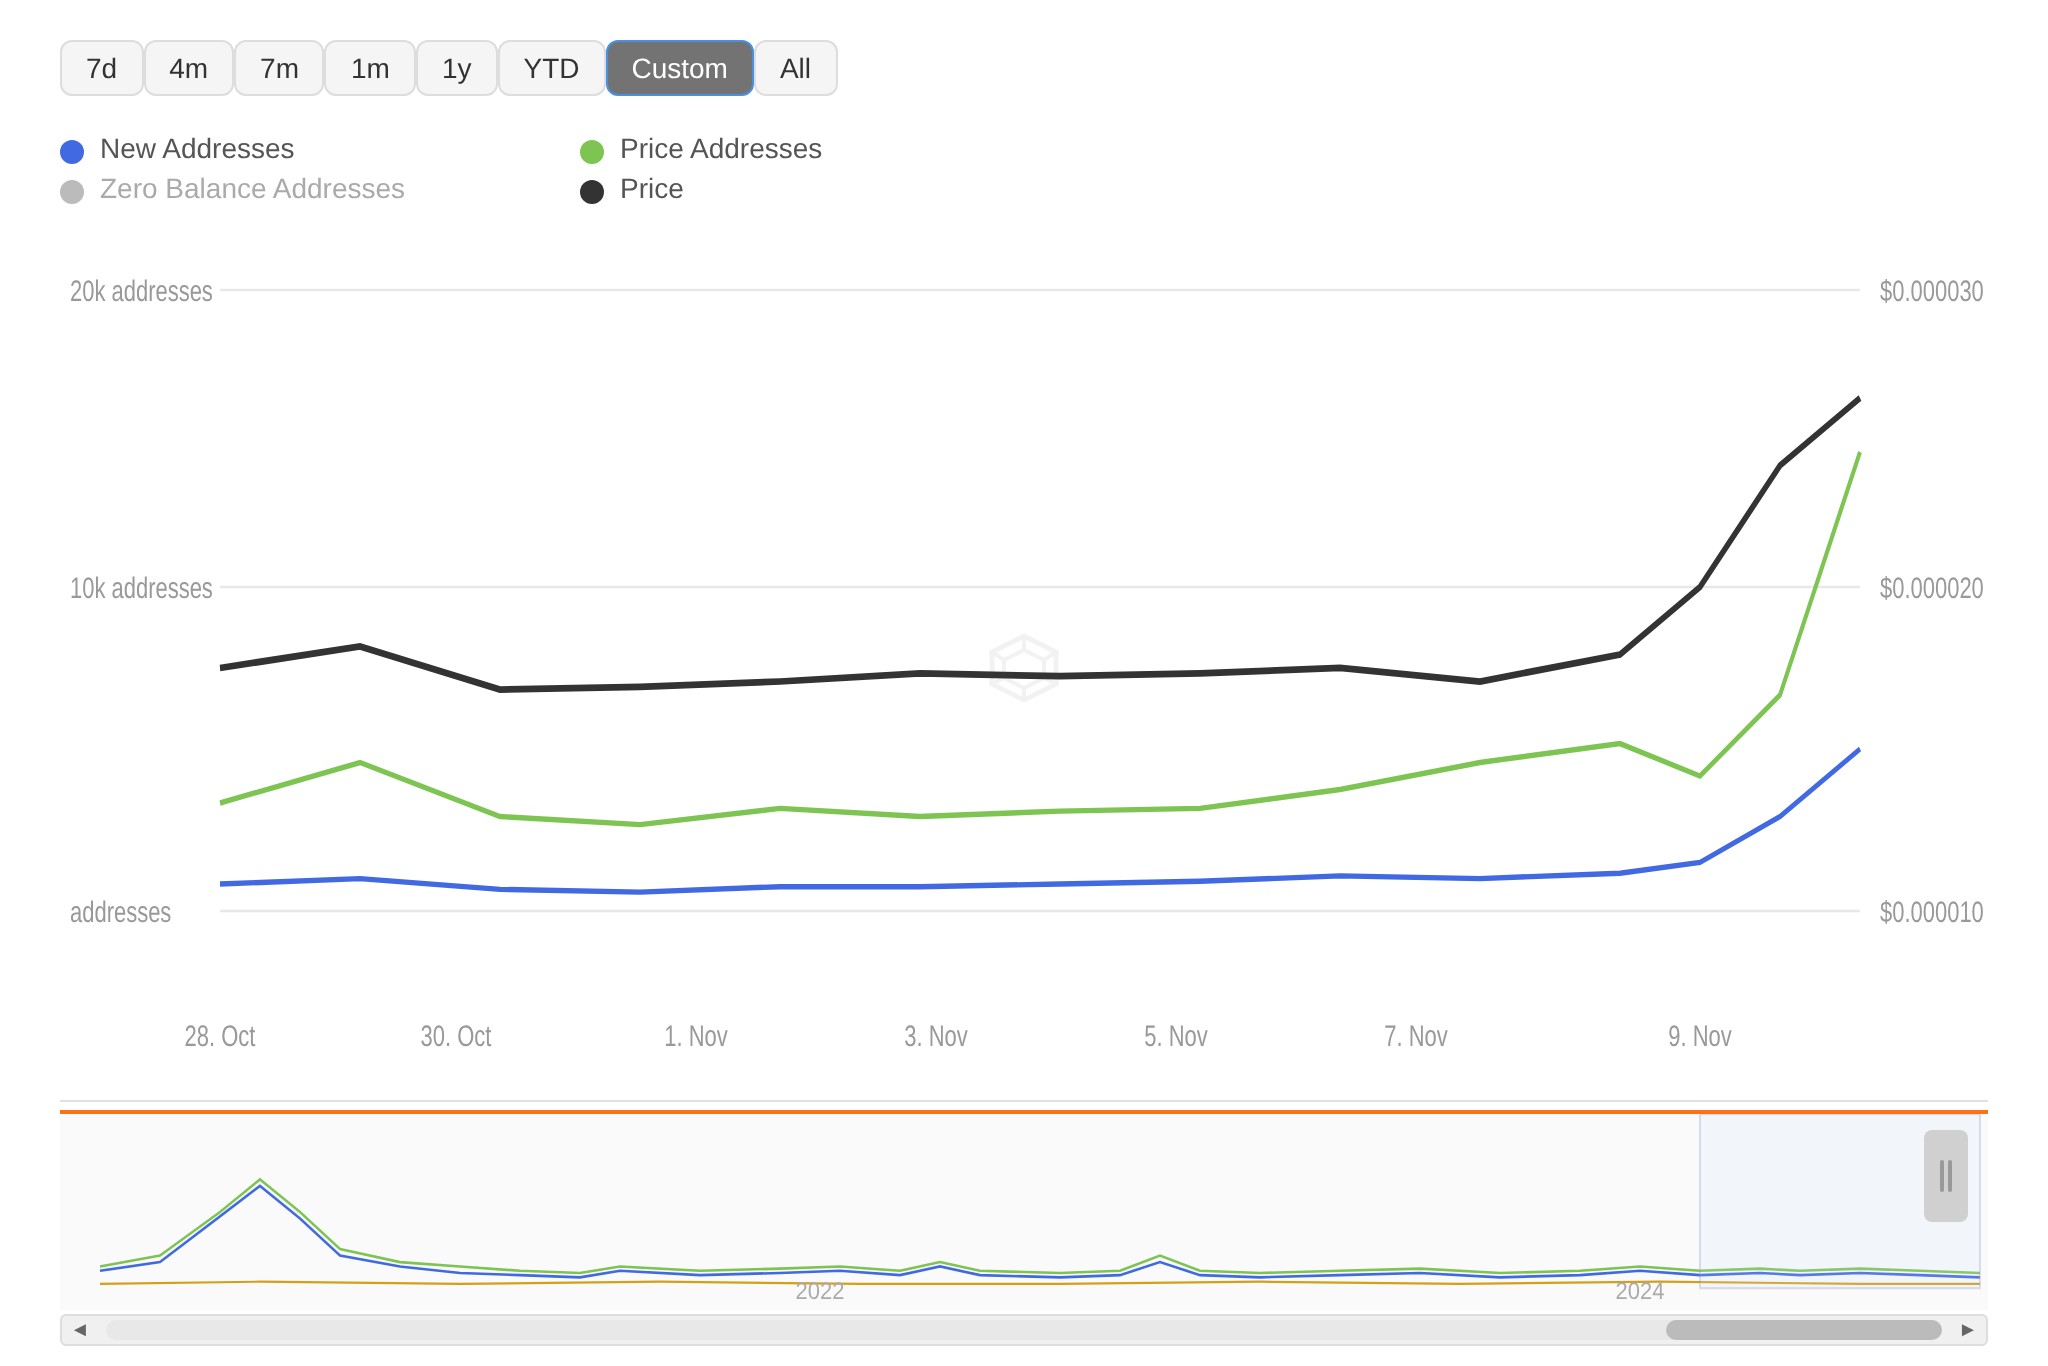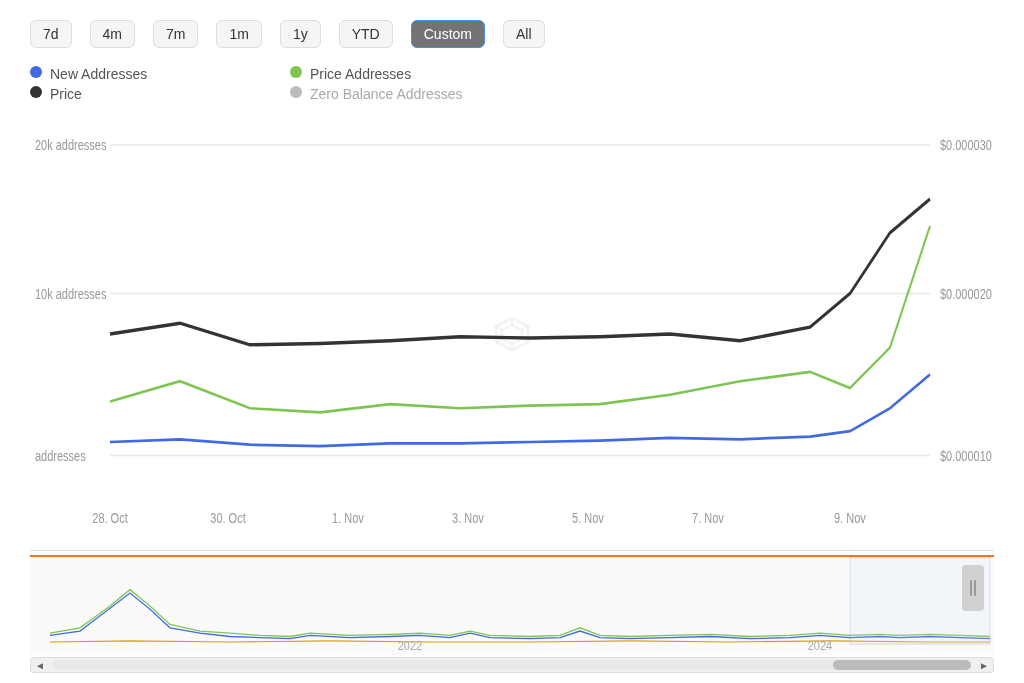--- a/index.html
+++ b/index.html
@@ -14,21 +14,21 @@
       width: 1024px;
       height: 683px;
       background: #fff;
       padding: 20px 30px 10px 30px;
       display: flex;
       flex-direction: column;
     }
     
     .time-range {
       display: flex;
-      gap: 18px;
+      gap: 0;
       margin-bottom: 18px;
       align-items: center;
     }
     .time-btn {
       padding: 5px 12px;
       border: 1px solid #ddd;
       border-radius: 6px;
       background: #f5f5f5;
       cursor: pointer;
       font-size: 14px;
@@ -44,21 +44,21 @@
     .legend {
       display: grid;
       grid-template-columns: 1fr 1fr;
       column-gap: 20px;
       row-gap: 4px;
       margin-bottom: 16px;
       max-width: 500px;
     }
     .legend-item {
       display: flex;
-      align-items: flex-start;
+      align-items: flex-end;
       gap: 8px;
       font-size: 14px;
     }
     .legend-dot {
       width: 12px;
       height: 12px;
       border-radius: 50%;
       flex-shrink: 0;
     }
     .legend-label {
@@ -193,26 +193,26 @@
   <div class="legend">
   <div class="legend-item">
         <div class="legend-dot" style="background: rgb(65, 105, 225);"></div>
         <span class="legend-label">New Addresses</span>
       </div>
       <div class="legend-item">
         <div class="legend-dot" style="background: rgb(125, 196, 82);"></div>
         <span class="legend-label">Price Addresses</span>
       </div>
       <div class="legend-item">
+        <div class="legend-dot" style="background: rgb(187, 187, 187);"></div>
+        <span class="legend-label dimmed">Zero Balance Addresses</span>
+      </div>
+      <div class="legend-item">
         <div class="legend-dot" style="background: rgb(51, 51, 51);"></div>
         <span class="legend-label">Price</span>
-      </div>
-      <div class="legend-item">
-        <div class="legend-dot" style="background: rgb(187, 187, 187);"></div>
-        <span class="legend-label dimmed">Zero Balance Addresses</span>
       </div>
     </div>
 
   <div class="chart-wrapper">
     <div class="main-chart">
 
       
       <div class="watermark">
         <svg width="36" height="36" viewBox="0 0 36 36">
           <polygon points="18,2 34,10 34,26 18,34 2,26 2,10" fill="none" stroke="#555" stroke-width="2.5"></polygon>

